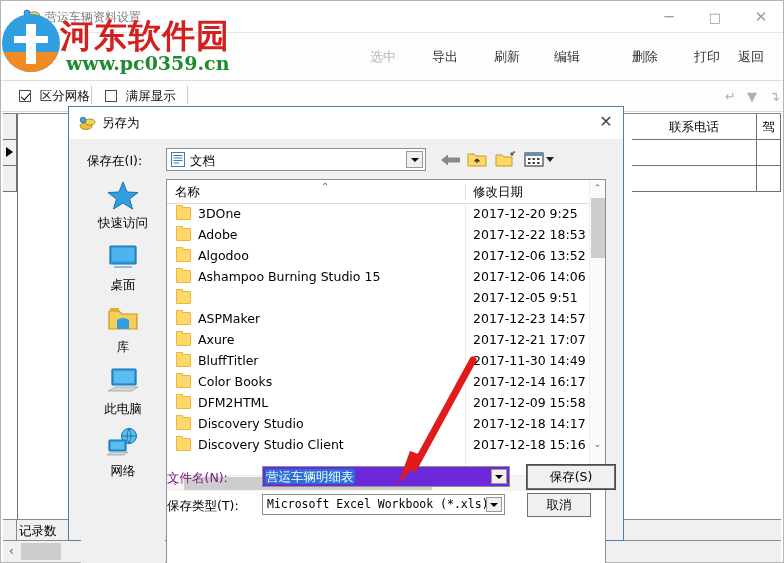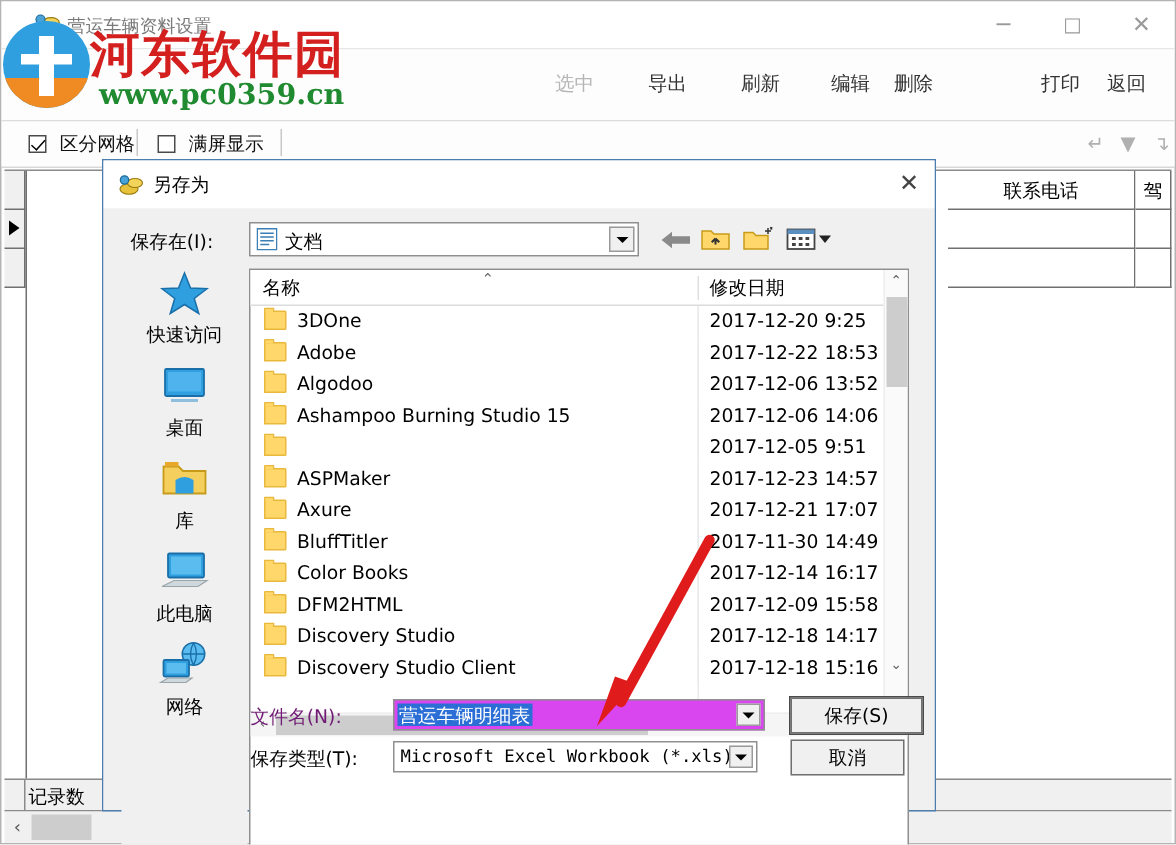--- a/index.html
+++ b/index.html
@@ -158,36 +158,36 @@
   #hs-left{position:absolute;left:0;top:0;width:16px;height:15px;color:#606060;font-size:9px;
     text-align:center;line-height:15px;cursor:default;}
   #hs-right{position:absolute;right:0;top:0;width:16px;height:15px;color:#606060;font-size:9px;
     text-align:center;line-height:15px;cursor:default;}
   #hs-thumb{position:absolute;left:17px;top:1px;width:248px;height:13px;background:#cdcdcd;cursor:default;}
 
   
   #lbl-fname{position:absolute;left:167px;top:470px;font-size:12.5px;color:#701a75;white-space:nowrap;
     font-family:"DejaVu Sans",sans-serif;}
   #lbl-ftype{position:absolute;left:167px;top:498px;font-size:12.5px;color:#000;white-space:nowrap;}
-  #fname-combo{position:absolute;left:262px;top:466px;width:248px;height:21px;background:#d946ef;
+  #fname-combo{position:absolute;left:262px;top:466px;width:248px;height:21px;background:#6d28d9;
     border:1px solid #8f8f8f;box-sizing:border-box;}
   #fname-val{position:absolute;left:2px;top:2px;height:15px;background:#2b6fd6;color:#fff;
     font-size:12.5px;line-height:15px;padding:0 1px;white-space:nowrap;}
   #ftype-combo{position:absolute;left:262px;top:494px;width:243px;height:21px;background:#fff;
     border:1px solid #8f8f8f;box-sizing:border-box;}
   #ftype-val{position:absolute;left:4px;top:2px;font-size:11.5px;color:#000;white-space:nowrap;
     font-family:"DejaVu Sans Mono","Liberation Mono",monospace;}
   .cb-arrow{position:absolute;right:2px;top:2px;width:16px;height:15px;background:#f0f0f0;
     border:1px solid #9a9a9a;box-sizing:border-box;cursor:default;}
   .cb-arrow:after{content:"";position:absolute;left:3px;top:5px;width:0;height:0;
     border-left:4px solid transparent;border-right:4px solid transparent;border-top:4px solid #000;}
   #btn-save{position:absolute;left:527px;top:465px;width:88px;height:24px;background:#f0f0f0;
     border:1px solid #707070;box-sizing:border-box;text-align:center;line-height:22px;
     font-size:12.5px;color:#000;cursor:default;outline:1px solid #4a4a4a;}
-  #btn-cancel{position:absolute;left:527px;top:493px;width:76px;height:24px;background:#f0f0f0;
+  #btn-cancel{position:absolute;left:527px;top:493px;width:64px;height:24px;background:#f0f0f0;
     border:1px solid #707070;box-sizing:border-box;text-align:center;line-height:22px;
     font-size:12.5px;color:#000;cursor:default;}
 
   
   #annot{position:absolute;left:380px;top:352px;width:120px;height:140px;pointer-events:none;}
 </style>
 </head>
 <body>
 
 <div id="app-window">
@@ -210,21 +210,21 @@
       <span class="g">✕</span>
     </div>
   </div>
   <div id="titlebar-sep"></div>
 
   <div id="toolbar">
     <div class="tbtn dim" style="left:352px;width:60px;">选中</div>
     <div class="tbtn" style="left:414px;width:60px;">导出</div>
     <div class="tbtn" style="left:476px;width:60px;">刷新</div>
     <div class="tbtn" style="left:536px;width:60px;">编辑</div>
-    <div class="tbtn" style="left:578px;width:60px;">删除</div>
+    <div class="tbtn" style="left:597px;width:60px;text-align:right;">删除</div>
     <div class="tbtn" style="left:659px;width:60px;text-align:right;">打印</div>
     <div class="tbtn" style="left:720px;width:60px;">返回</div>
   </div>
   <div id="tb-sep"></div>
 
   <div id="optbar">
     <div class="chk-wrap" style="left:18px;">
       <span class="chk-box on"></span>
       <span class="chk-label">区分网格</span>
     </div>

